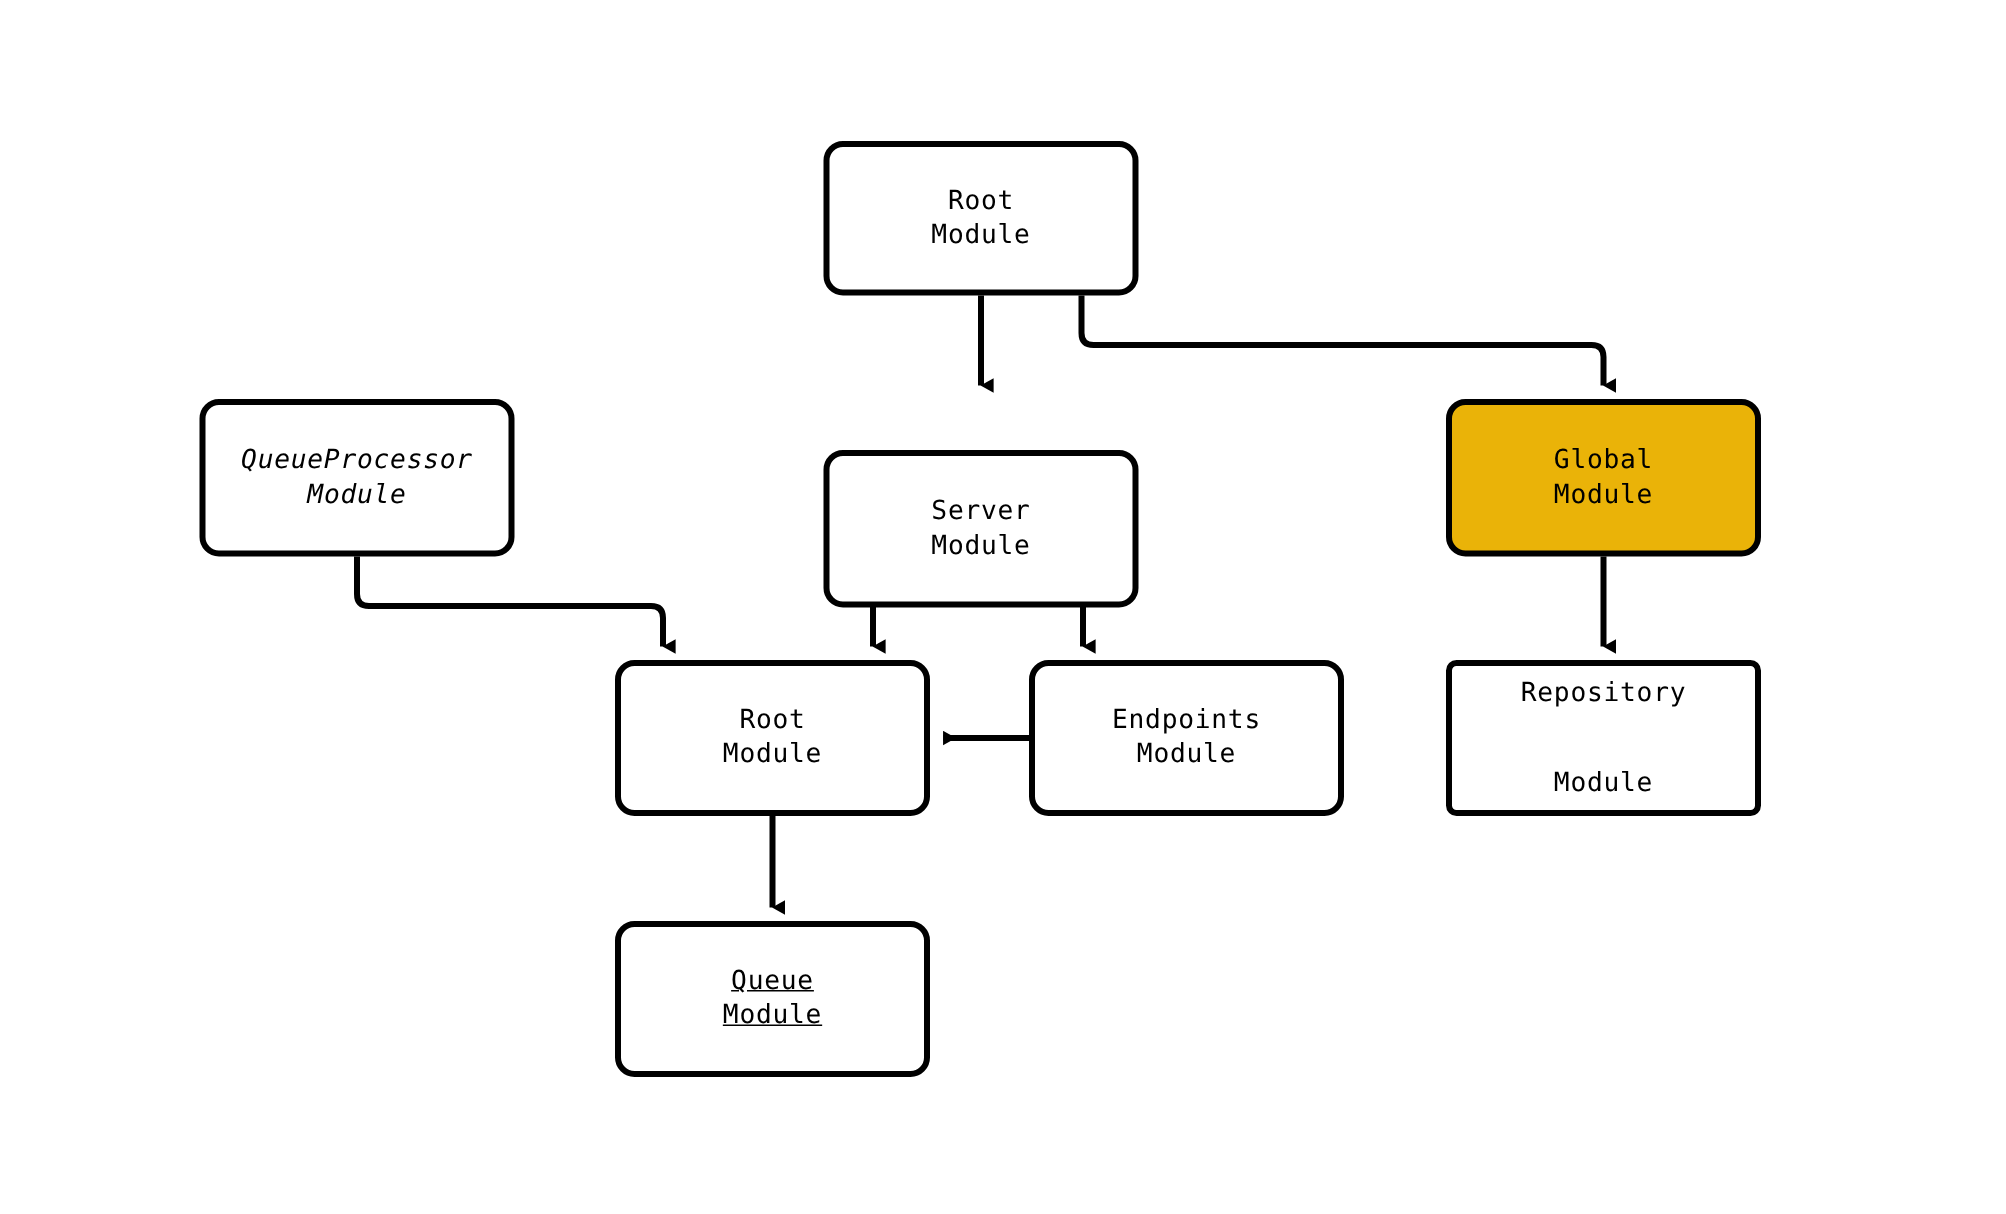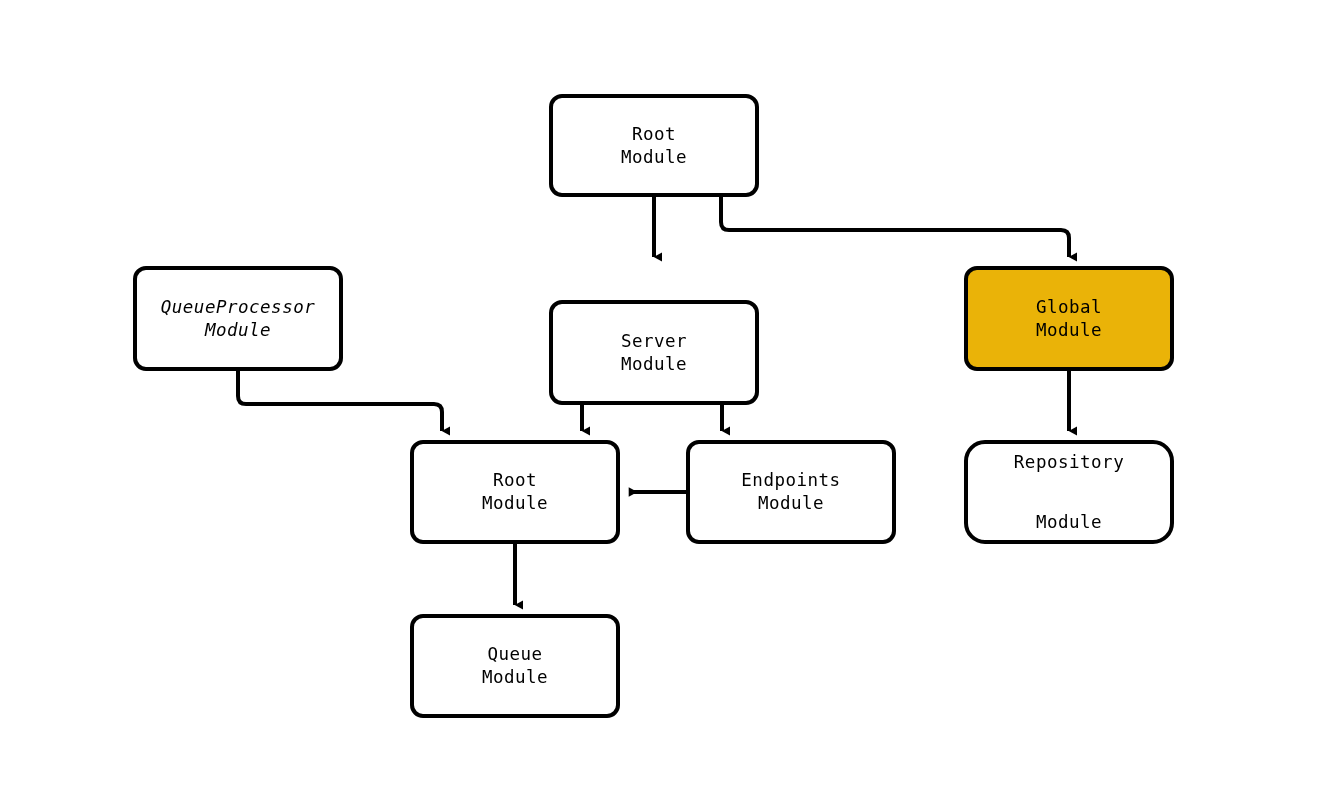--- a/index.html
+++ b/index.html
@@ -105,23 +105,23 @@
   <div class="node" id="node-core" style="left: 410px; top: 440px; width: 210px; height: 104px; border-color: rgb(0, 0, 0); border-width: 4px; border-radius: 13px; background: rgb(255, 255, 255);">
     <div class="node-label">Root</div>
     <div class="node-label">Module</div>
   </div>
 
   <div class="node" id="node-endpoints" style="left: 686px; top: 440px; width: 210px; height: 104px; border-color: rgb(0, 0, 0); border-width: 4px; border-radius: 13px; background: rgb(255, 255, 255);">
     <div class="node-label">Endpoints</div>
     <div class="node-label">Module</div>
   </div>
 
-  <div class="node" id="node-repository" style="left: 964px; top: 440px; width: 210px; height: 104px; border-color: rgb(0, 0, 0); border-width: 4px; border-radius: 21px; background: rgb(255, 255, 255); gap: 37px;">
+  <div class="node" id="node-repository" style="left: 964px; top: 440px; width: 210px; height: 104px; border-color: rgb(0, 0, 0); border-width: 4px; border-radius: 7px; background: rgb(255, 255, 255); gap: 37px;">
     <div class="node-label">Repository</div>
     <div class="node-label">Module</div>
   </div>
 
-  <div class="node" id="node-queue" style="left: 410px; top: 614px; width: 210px; height: 104px; border-color: rgb(0, 0, 0); border-width: 4px; border-radius: 13px; background: rgb(255, 255, 255);">
+  <div class="node" id="node-queue" style="left: 410px; top: 614px; width: 210px; height: 104px; border-color: rgb(0, 0, 0); border-width: 4px; border-radius: 13px; background: rgb(255, 255, 255); text-decoration: underline;">
     <div class="node-label">Queue</div>
     <div class="node-label">Module</div>
   </div>
 
 </div>
 
 </body></html>

